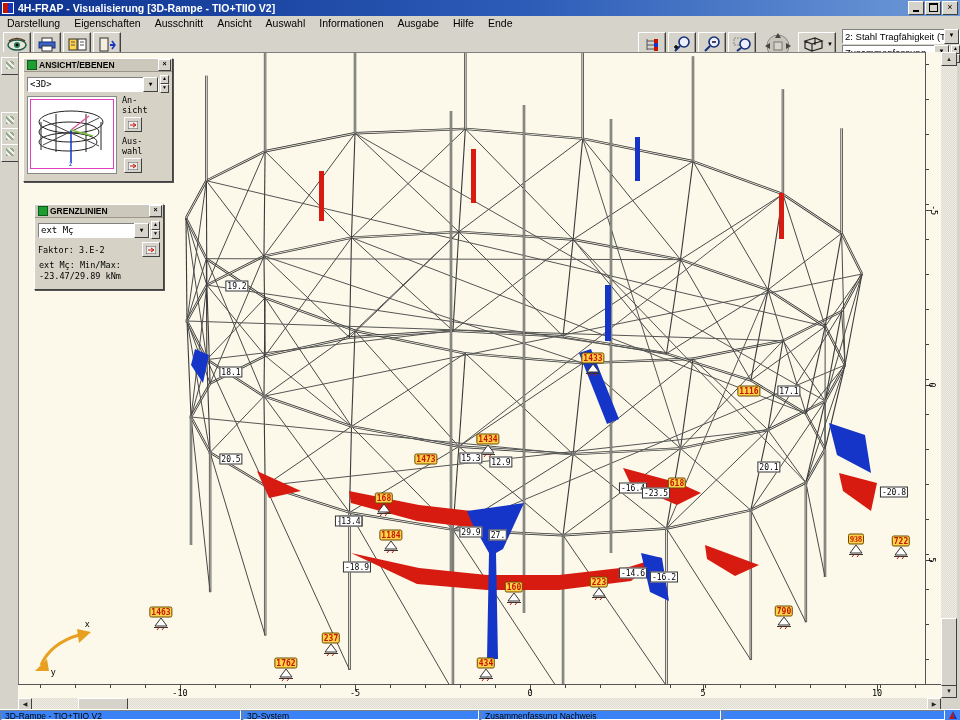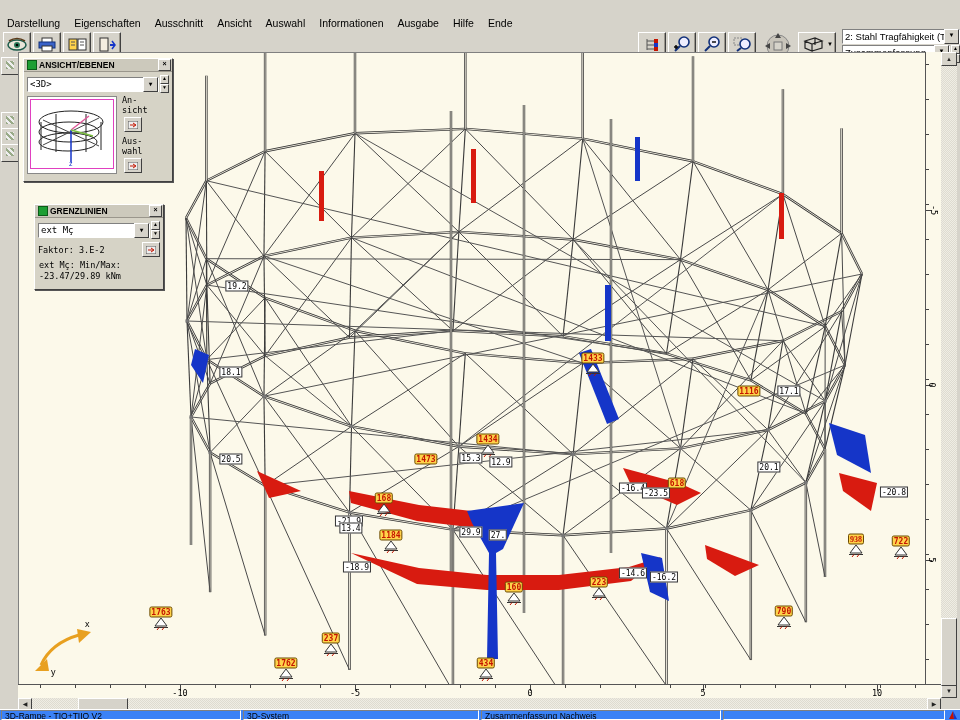--- a/index.html
+++ b/index.html
@@ -82,20 +82,37 @@
   .minibtn{width:16px;height:13px;background:#d6d3ca;border:1px solid;border-color:#fff #404040 #404040 #fff;
            display:flex;align-items:center;justify-content:center;}
   .thumbbox{background:#fff;border:1px solid #888;margin:3px;padding:2px;}
   .thumbimg{border:1px solid #e040c0;}
 </style>
 </head>
 <body>
 
 <div id="window">
 
+  <div class="titlebar">
+    <svg width="12" height="12">
+      <rect x="0" y="0" width="12" height="12" fill="#fff"></rect>
+      <rect x="1" y="1" width="5" height="10" fill="#c41400"></rect>
+      <rect x="6" y="1" width="5" height="10" fill="#1535c8"></rect>
+    </svg>
+    <span class="ttl">4H-FRAP - Visualisierung [3D-Rampe - TIO+TIIO V2]</span>
+    <span class="winbtns">
+      <span class="winbtn">
+          <span style="display:block;width:6px;height:2px;background:#000;margin:8px auto 0;"></span>
+        </span>
+      <span class="winbtn">
+          <span style="display:block;width:7px;height:6px;border:1px solid #000;border-top-width:2px;margin:1px auto 0;"></span>
+        </span>
+      <span class="winbtn">×</span>
+    </span>
+  </div>
 
   <div class="menubar">
       <span>Darstellung</span>
       <span>Eigenschaften</span>
       <span>Ausschnitt</span>
       <span>Ansicht</span>
       <span>Auswahl</span>
       <span>Informationen</span>
       <span>Ausgabe</span>
       <span>Hilfe</span>
@@ -607,21 +624,21 @@
             <line x1="4" y1="13" x2="6" y2="10.5" stroke="#c41400"></line>
             <line x1="9" y1="13" x2="11" y2="10.5" stroke="#c41400"></line>
           </svg></div>
         <div class="nlabel" style="left: 467px; top: 610px;">434</div>
         <div class="support" style="left: 142px; top: 564px;"><svg width="16" height="13">
             <path d="M8 1 L14 9 L2 9 Z" fill="#fff" stroke="#333"></path>
             <line x1="1" y1="10.5" x2="15" y2="10.5" stroke="#333"></line>
             <line x1="4" y1="13" x2="6" y2="10.5" stroke="#c41400"></line>
             <line x1="9" y1="13" x2="11" y2="10.5" stroke="#c41400"></line>
           </svg></div>
-        <div class="nlabel" style="left: 142px; top: 559px;">1763</div>
+        <div class="nlabel" style="left: 142px; top: 559px;">1463</div>
         <div class="support" style="left: 312px; top: 590px;"><svg width="16" height="13">
             <path d="M8 1 L14 9 L2 9 Z" fill="#fff" stroke="#333"></path>
             <line x1="1" y1="10.5" x2="15" y2="10.5" stroke="#333"></line>
             <line x1="4" y1="13" x2="6" y2="10.5" stroke="#c41400"></line>
             <line x1="9" y1="13" x2="11" y2="10.5" stroke="#c41400"></line>
           </svg></div>
         <div class="nlabel" style="left: 312px; top: 585px;">237</div>
         <div class="support" style="left: 267px; top: 615px;"><svg width="16" height="13">
             <path d="M8 1 L14 9 L2 9 Z" fill="#fff" stroke="#333"></path>
             <line x1="1" y1="10.5" x2="15" y2="10.5" stroke="#333"></line>
@@ -647,21 +664,21 @@
             <path d="M8 1 L14 9 L2 9 Z" fill="#fff" stroke="#333"></path>
             <line x1="1" y1="10.5" x2="15" y2="10.5" stroke="#333"></line>
             <line x1="4" y1="13" x2="6" y2="10.5" stroke="#c41400"></line>
             <line x1="9" y1="13" x2="11" y2="10.5" stroke="#c41400"></line>
           </svg></div>
         <div class="nlabel" style="left: 882px; top: 488px;">722</div>
         <div class="vlabel" style="left: 218px; top: 233px;">19.2</div>
         <div class="vlabel" style="left: 212px; top: 319px;">18.1</div>
         <div class="vlabel" style="left: 212px; top: 406px;">20.5</div>
         <div class="vlabel" style="left: 330px; top: 429px; margin-top: 39px;">-21.9</div>
-        <div class="vlabel" style="left: 332px; top: 468px; margin-top: 7px;">13.4</div>
+        <div class="vlabel" style="left: 332px; top: 468px;">13.4</div>
         <div class="vlabel" style="left: 338px; top: 514px;">-18.9</div>
         <div class="vlabel" style="left: 452px; top: 405px;">15.3</div>
         <div class="vlabel" style="left: 482px; top: 409px;">12.9</div>
         <div class="vlabel" style="left: 452px; top: 479px;">29.9</div>
         <div class="vlabel" style="left: 479px; top: 482px;">27.</div>
         <div class="vlabel" style="left: 614px; top: 435px;">-16.4</div>
         <div class="vlabel" style="left: 637px; top: 440px;">-23.5</div>
         <div class="vlabel" style="left: 750px; top: 414px;">20.1</div>
         <div class="vlabel" style="left: 614px; top: 520px;">-14.6</div>
         <div class="vlabel" style="left: 645px; top: 524px;">-16.2</div>

